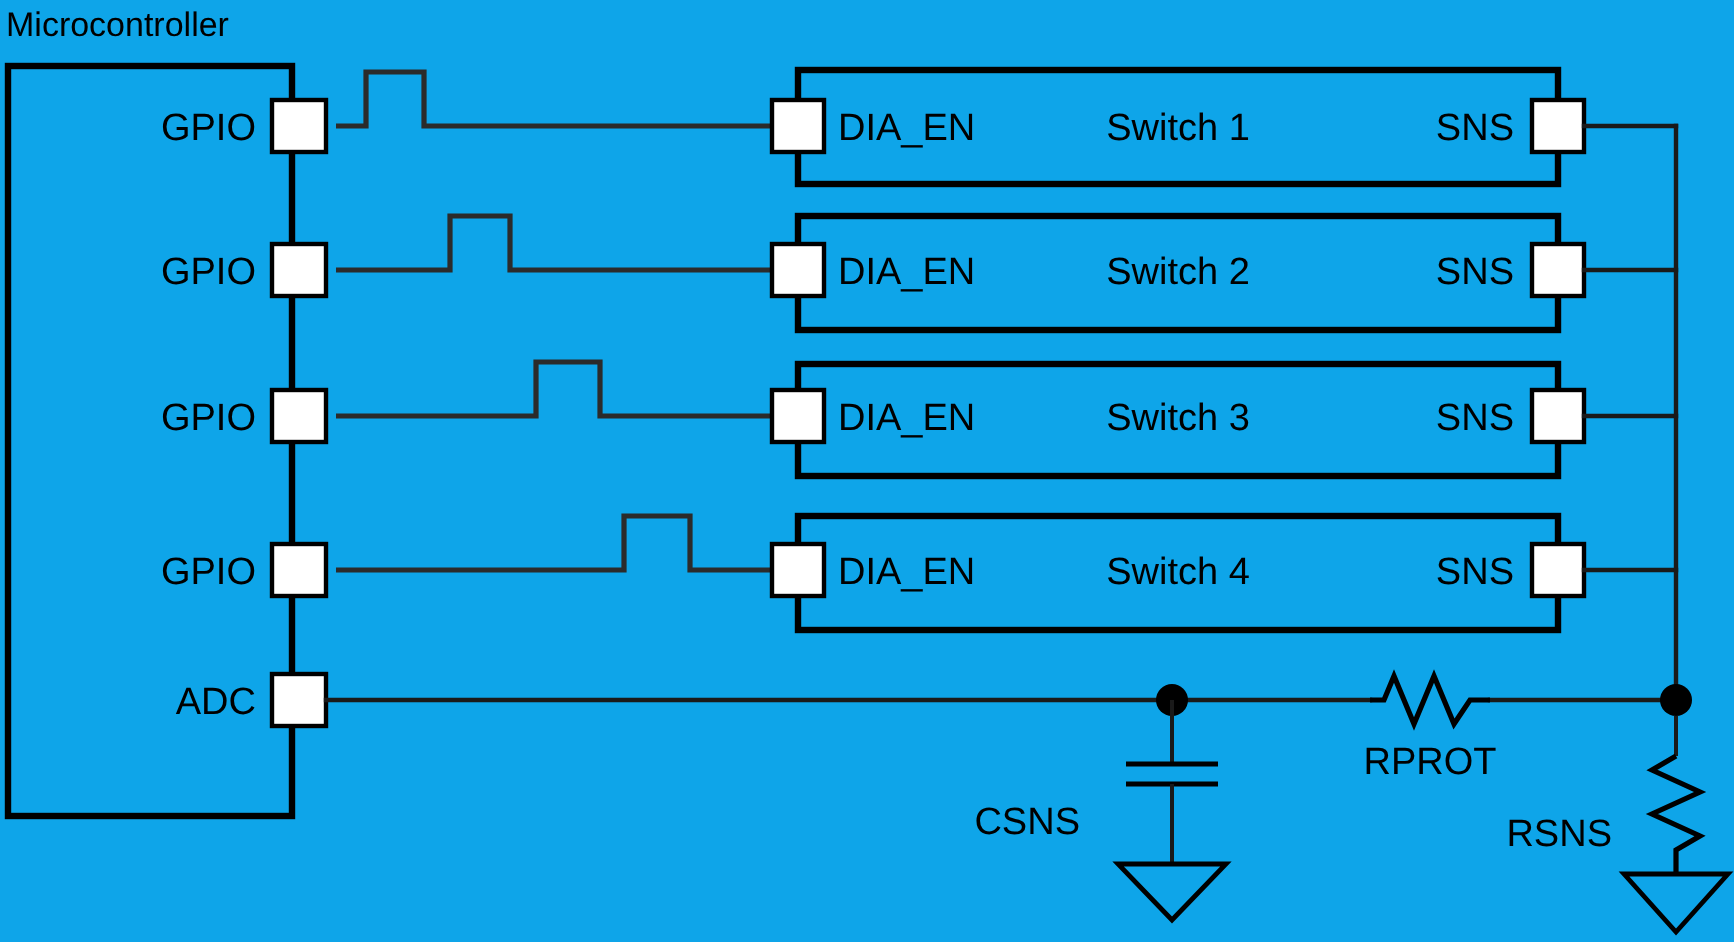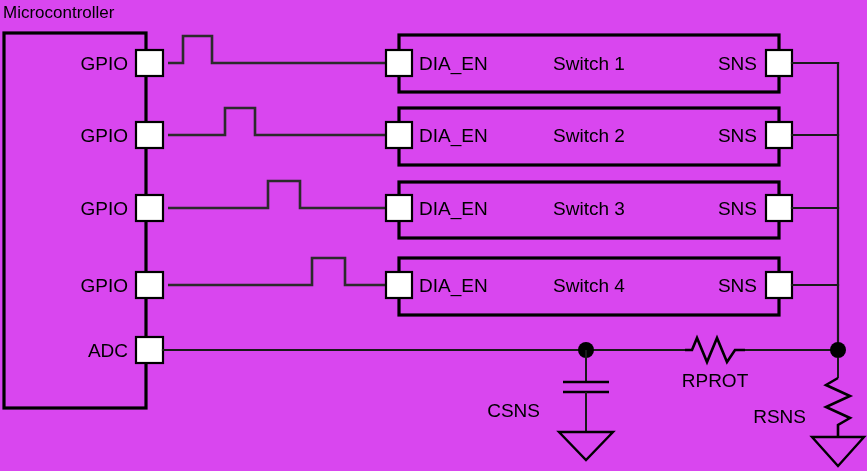--- a/index.html
+++ b/index.html
@@ -4,21 +4,21 @@
 <style>
   html, body {
     margin: 0;
     padding: 0;
     background: #ffffff;
   }
   #diagram-root {
     position: relative;
     width: 867px;
     height: 471px;
-    background: #d946ef;
+    background: #0ea5e9;
     font-family: "Liberation Sans", sans-serif;
     overflow: hidden;
   }
   svg.circuit {
     display: block;
     width: 867px;
     height: 471px;
   }
   .wire {
     stroke: #1a1a1a;

